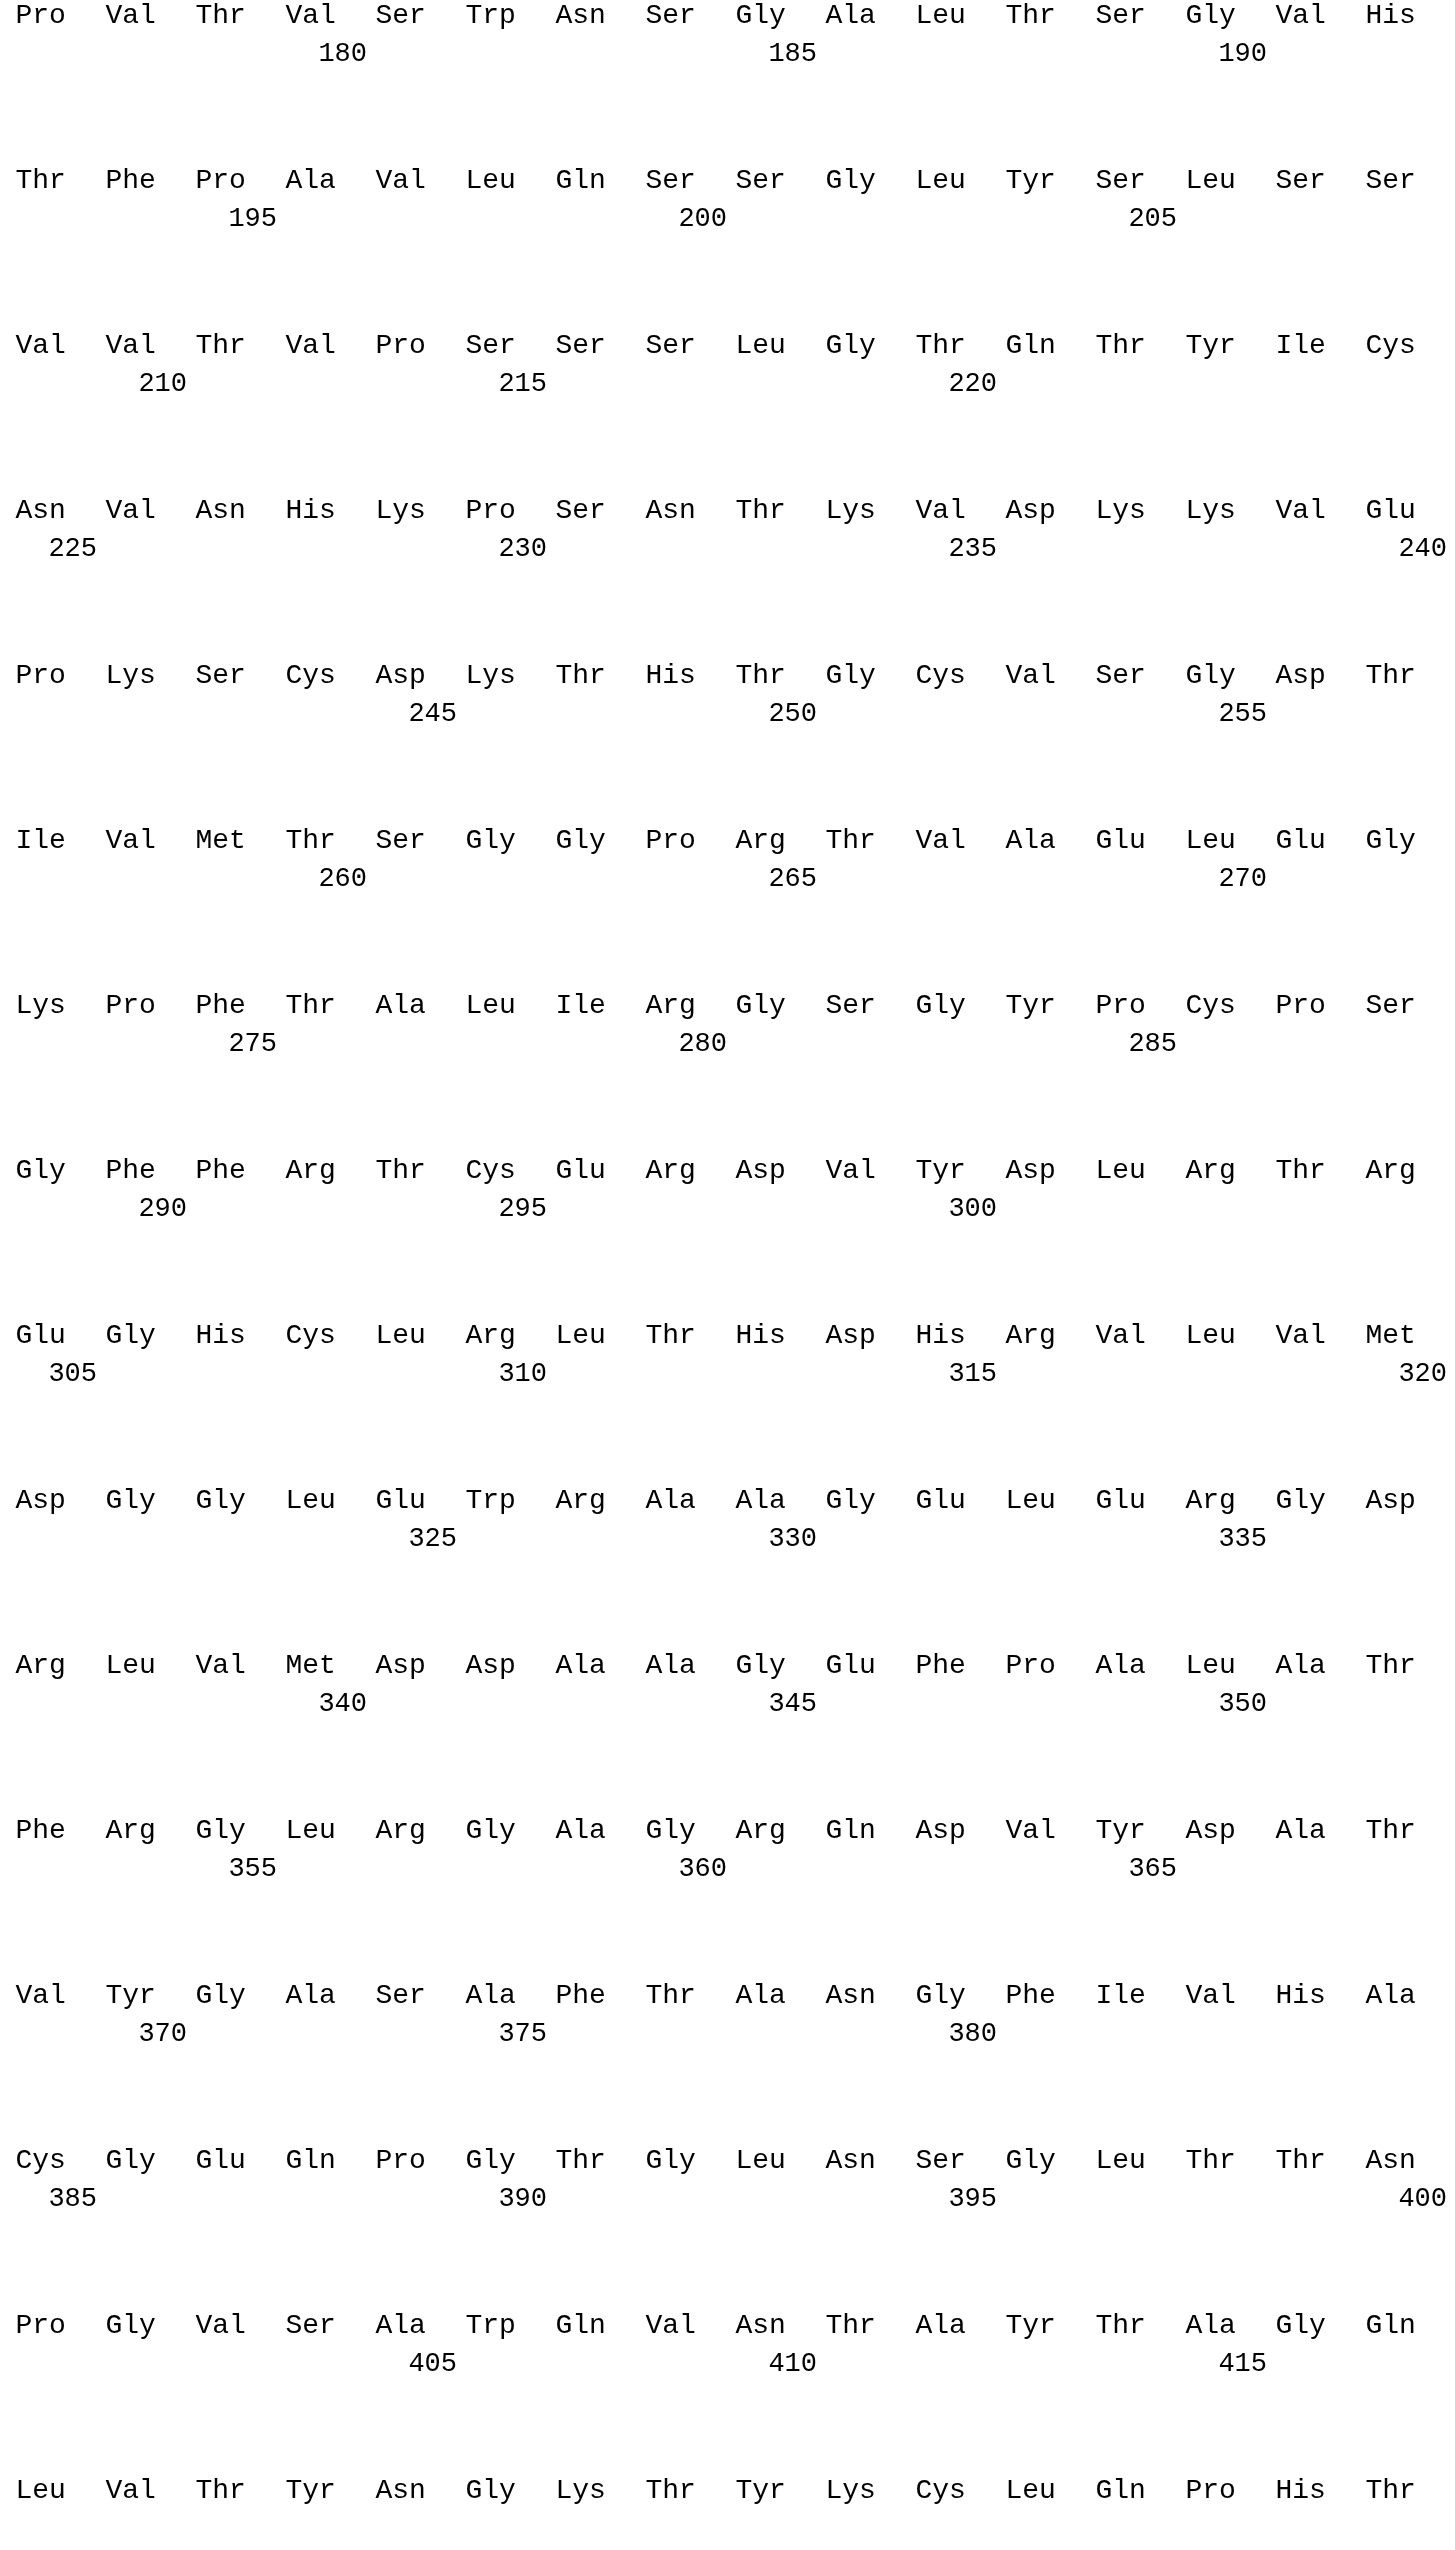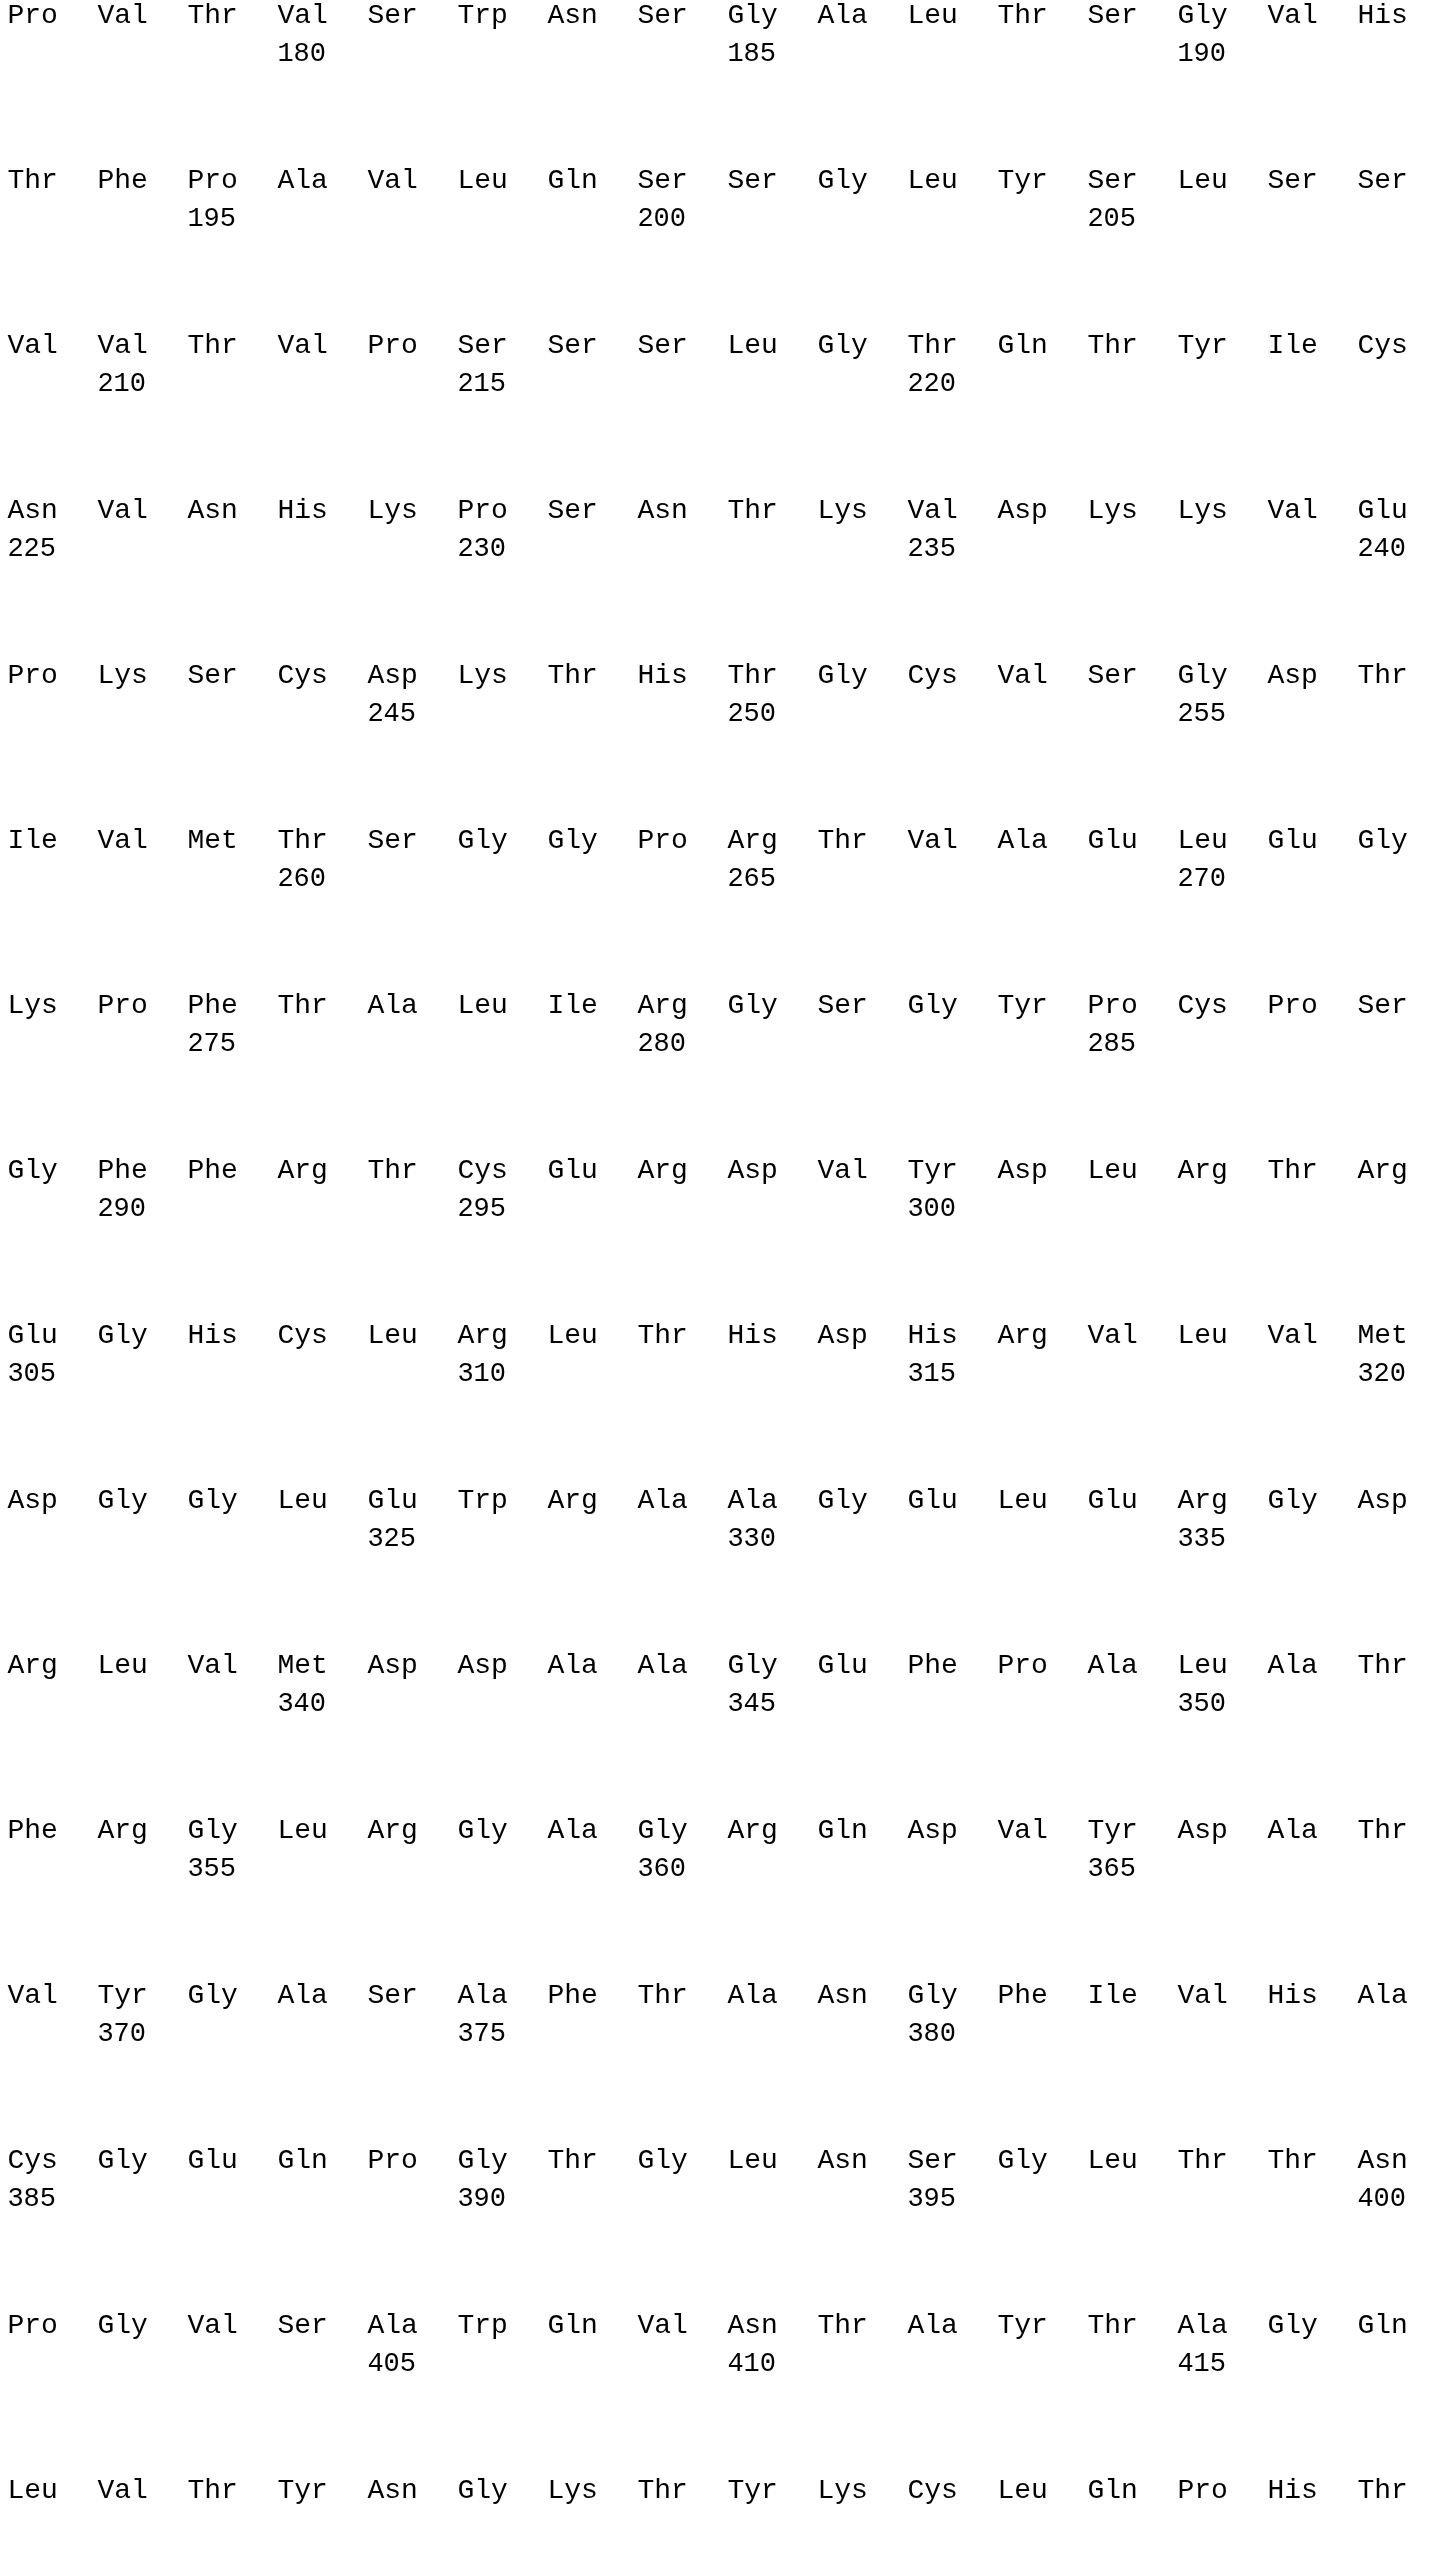--- a/index.html
+++ b/index.html
@@ -14,37 +14,39 @@
     color: #000000;
     overflow: hidden;
   }
   .sequence-listing {
     padding: 0px 0 0 0;
     box-sizing: border-box;
   }
   .seq-block {
     position: relative;
     height: 165px;
+    padding-left: 8px;
   }
   .seq-block:first-child {
     height: 165px;
   }
   .residue-row {
     font-size: 28px;
     letter-spacing: 0px;
     white-space: pre;
     line-height: 31.5px;
     padding-left: 7.4px;
   }
   .number-row {
     font-size: 27px;
     white-space: pre;
     line-height: 31.5px;
     padding-left: 7.4px;
     margin-top: 7.4px;
+    margin-left: 33px;
   }
   .cell {
     display: inline-block;
     width: 90px;
     text-align: left;
   }
   .numcell {
     display: inline-block;
     width: 90px;
     text-align: left;

